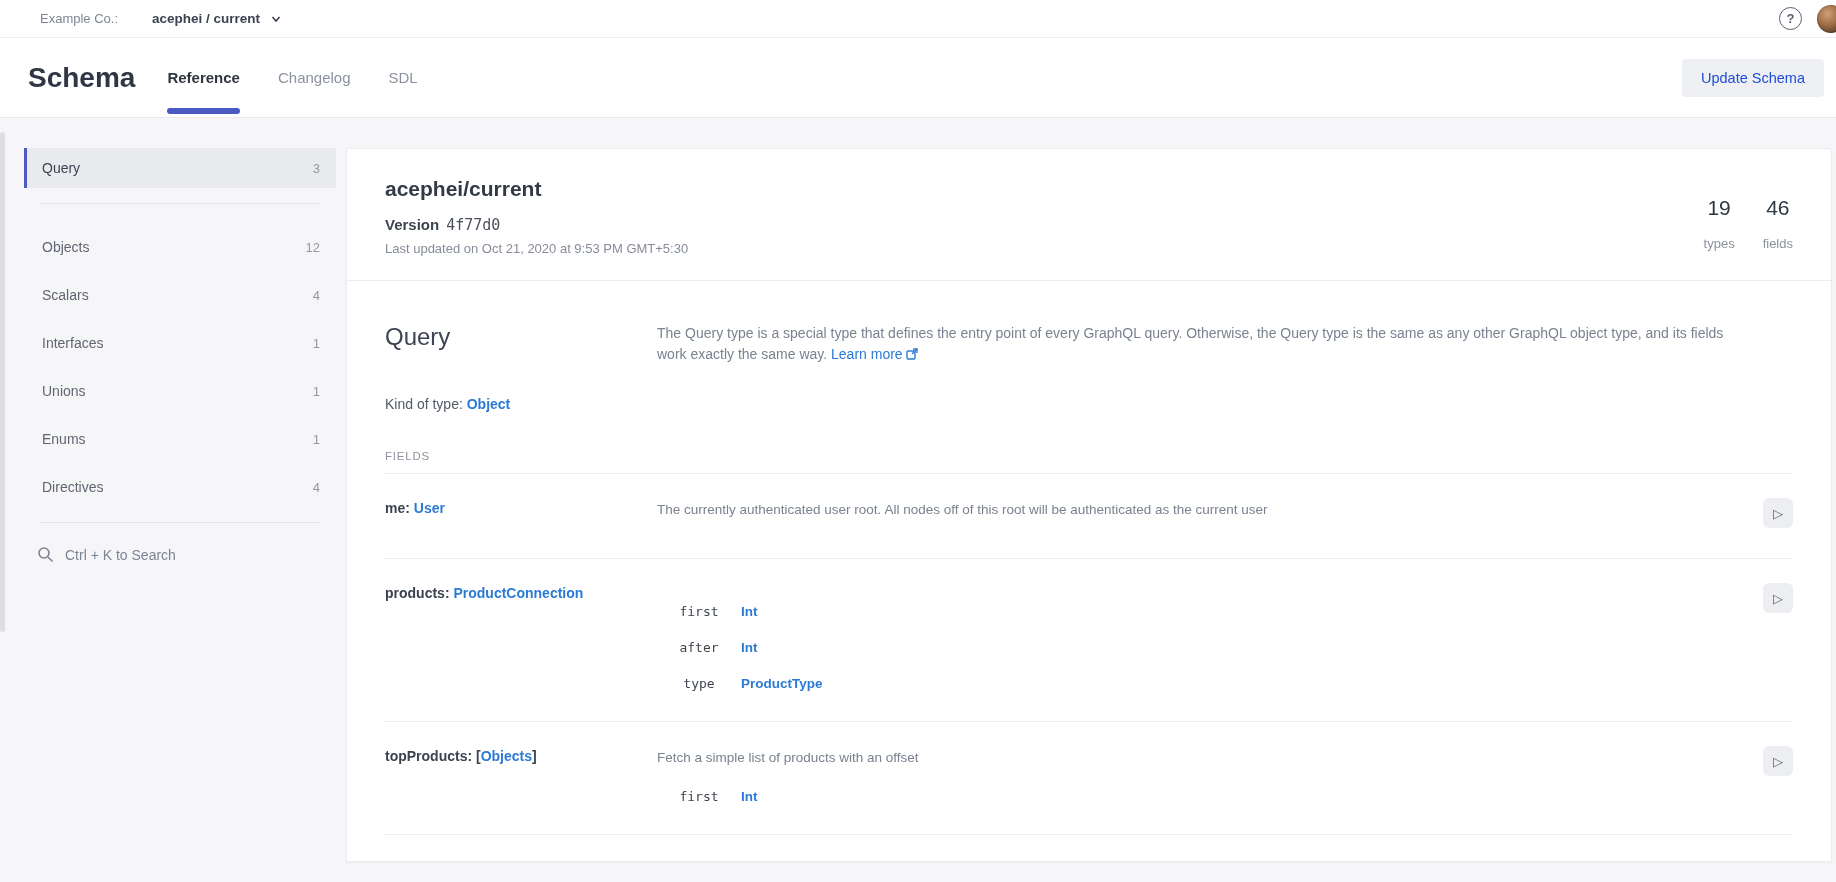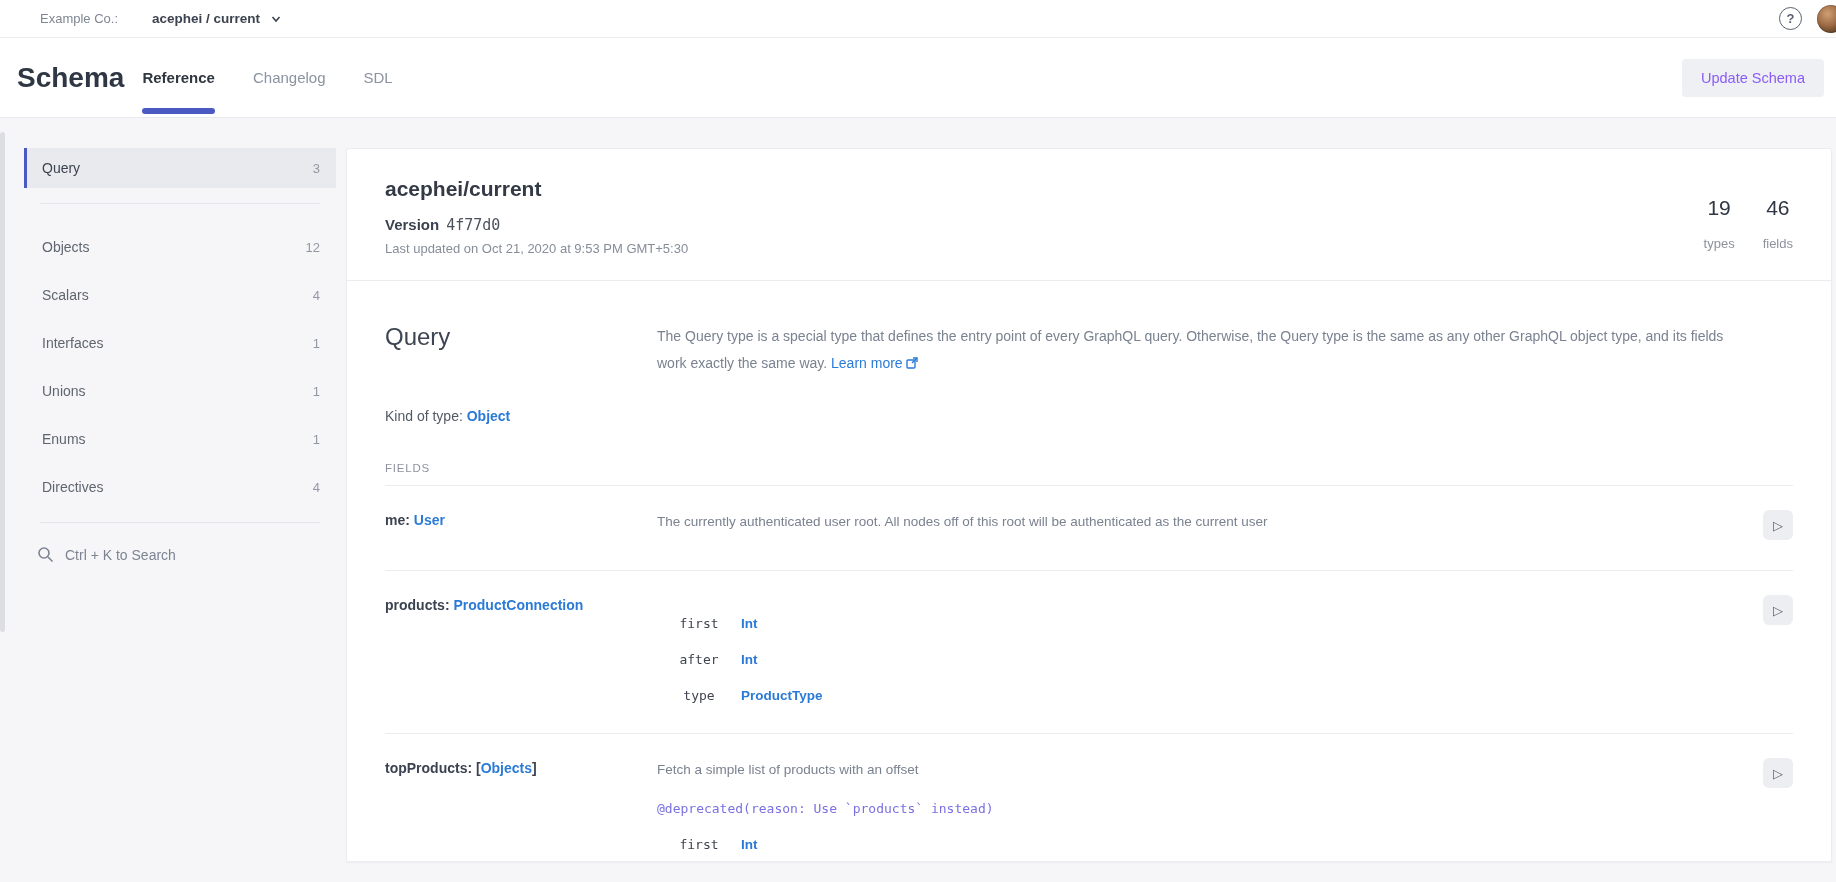--- a/index.html
+++ b/index.html
@@ -20,27 +20,27 @@
   
   .topbar{height:38px;background:#fff;display:flex;align-items:center;padding-left:40px;border-bottom:1px solid #ececf0;position:relative;}
   .org-label{color:#7e8794;font-size:13px;}
   .graph-selector{margin-left:34px;display:flex;align-items:center;gap:11px;font-weight:bold;color:#3c4350;font-size:13.5px;cursor:pointer;}
   .chev{width:10px;height:10px;stroke:#3c4350;stroke-width:1.6;fill:none;}
   .topbar-right{margin-left:auto;display:flex;align-items:center;gap:15px;}
   .help-icon{width:23px;height:23px;border:1.5px solid #596270;border-radius:50%;color:#596270;display:flex;align-items:center;justify-content:center;font-size:13px;font-weight:bold;cursor:pointer;background:#fff;}
   .avatar{width:28px;height:28px;border-radius:50%;background:radial-gradient(circle at 38% 32%,#cf9f74 0%,#9c6b45 45%,#5e4027 78%,#3c2a1a 100%);box-shadow:inset 0 0 0 1px rgba(0,0,0,.15);margin-right:-9px;cursor:pointer;flex:none;}
 
   
-  .header{height:80px;background:#fff;display:flex;align-items:center;padding-left:17px;border-bottom:1px solid #e9eaee;}
+  .header{height:80px;background:#fff;display:flex;align-items:center;padding-left:28px;border-bottom:1px solid #e9eaee;}
   .page-title{font-size:28px;font-weight:bold;color:#2f3744;}
-  .tabs{display:flex;margin-left:18px;gap:38px;height:100%;align-items:center;}
+  .tabs{display:flex;margin-left:32px;gap:38px;height:100%;align-items:center;}
   .tab{font-size:15px;color:#8b92a0;height:100%;display:flex;align-items:center;position:relative;cursor:pointer;}
   .tab.active{color:#30363f;font-weight:bold;}
   .tab.active::after{content:"";position:absolute;left:0;right:0;bottom:3px;height:6px;border-radius:6px;background:var(--accent);}
-  .update-btn{margin-left:auto;margin-right:12px;background:#eef0f3;color:#8b5cf6;font-size:14.5px;padding:11px 19px;border-radius:4px;border:none;font-family:inherit;cursor:default;}
+  .update-btn{margin-left:auto;margin-right:12px;background:#eef0f3;color:#1d4ed8;font-size:14.5px;padding:11px 19px;border-radius:4px;border:none;font-family:inherit;cursor:default;}
 
   
   .layout{display:flex;height:744px;position:relative;}
   .left-scroll{position:absolute;left:0;top:14px;width:5px;height:500px;background:#dcdee2;border-radius:3px;}
 
   .sidebar{width:312px;margin:30px 0 0 24px;flex:none;font-size:14px;}
   .side-item{height:40px;display:flex;align-items:center;padding:0 16px 0 15px;color:#5f6671;cursor:pointer;border-left:3px solid transparent;margin-bottom:8px;}
   .side-item.active{background:#e9eaee;border-left-color:var(--accent);color:#3c4350;}
   .side-item .count{margin-left:auto;color:#9298a3;font-size:13px;}
   .side-divider{border-top:1px solid #e4e5e9;margin:15px 16px 23px 16px;}
@@ -57,21 +57,21 @@
   .updated-line{margin-top:7px;font-size:13px;color:#868d99;}
   .stats{margin-left:auto;display:flex;gap:28px;align-self:center;margin-top:14px;}
   .stat{text-align:center;}
   .stat-value{font-size:21px;color:#2f3744;}
   .stat-label{font-size:13px;color:#8b919d;margin-top:16px;}
   .card-divider{border-top:1px solid var(--divider);}
 
   .type-section{padding:42px 38px 0 38px;}
   .type-top{display:grid;grid-template-columns:272px 1fr;}
   .type-name{font-size:24px;font-weight:400;color:#3d4452;}
-  .type-desc{font-size:14px;color:var(--gray);line-height:27px;padding-right:40px;}
+  .type-desc{font-size:14px;color:var(--gray);line-height:21px;padding-right:40px;}
   a.link{color:var(--link);text-decoration:none;cursor:pointer;}
   .ext-icon{display:inline-block;vertical-align:-1px;margin-left:3px;}
   .ext-icon svg{stroke:var(--link);fill:none;stroke-width:1.4;}
   .kind-line{margin-top:30px;font-size:14px;color:#525a66;}
   .fields-label{margin-top:38px;font-size:11.5px;letter-spacing:.8px;color:#8d939e;padding-bottom:11px;border-bottom:1px solid var(--divider);}
 
   .field-row{display:grid;grid-template-columns:272px 1fr 44px;padding:24px 0 30px 0;border-bottom:1px solid var(--divider);}
   .f-name{font-size:14px;font-weight:bold;color:#3c4350;padding-top:2px;}
   .f-name .f-link{color:var(--link);}
   .f-desc{font-size:13.5px;color:var(--gray);line-height:20px;padding-right:40px;padding-top:2px;}
@@ -236,21 +236,20 @@
               </button>
     </div>
   </div>
           <div class="field-row">
     <div class="f-name">
       <span class="fn">topProducts: </span>
       <span class="pre">[</span><a class="f-link">Objects</a><span class="suf">]</span>
     </div>
     <div class="f-mid">
       <div class="f-desc">Fetch a simple list of products with an offset</div>
-      <div class="f-deprecated">@deprecated(reason: Use `products` instead)</div>
       <div class="f-args">
                 <div class="arg-row">
     <span class="arg-name">first</span>
     <a class="arg-type">Int</a>
   </div>
               </div>
     </div>
     <div class="f-action">
       <button class="play-btn">
                 <span>▷</span>

